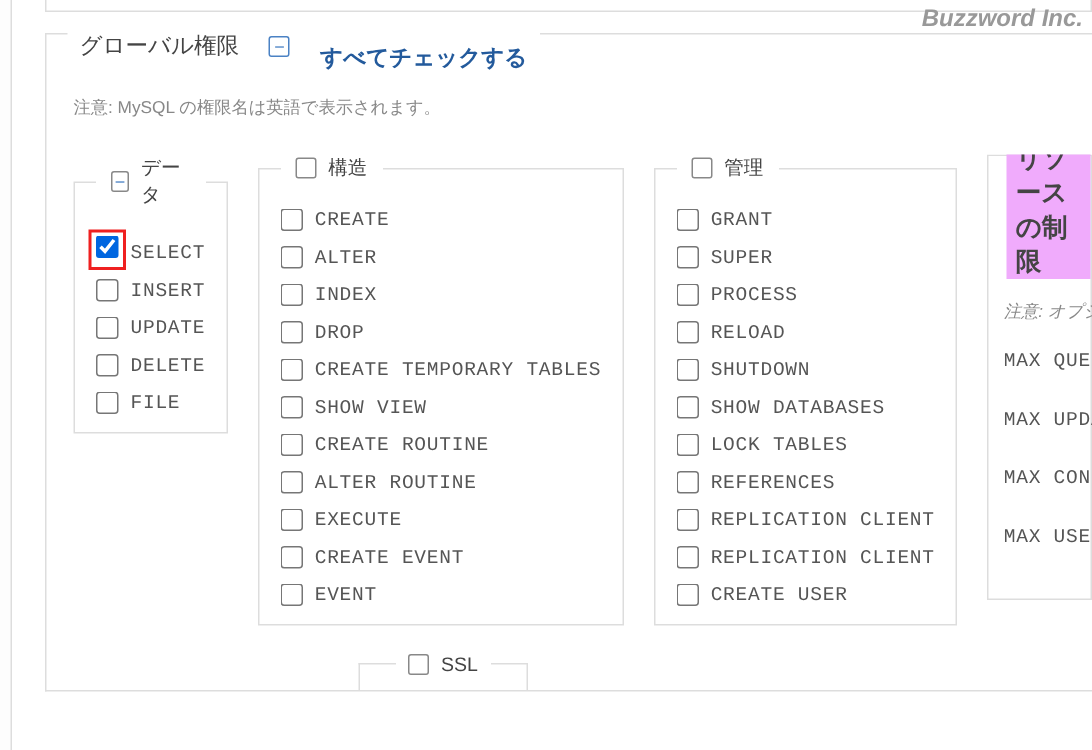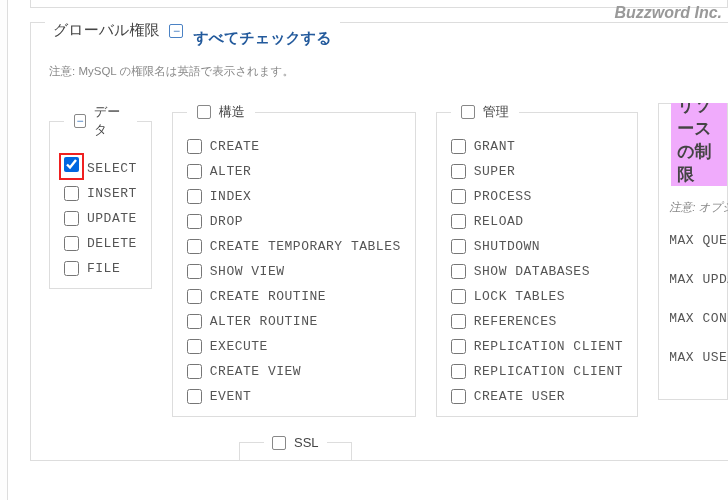--- a/index.html
+++ b/index.html
@@ -47,21 +47,21 @@
     top: 22px;
     left: 30px;
     right: 0;
     border: 1px solid #ddd;
     border-right: none;
     background: #fff;
   }
   .global-priv-header {
     display: inline-flex;
     align-items: center;
-    gap: 10px;
+    gap: 20px;
     background: #fff;
     margin-top: -12px;
     margin-left: 14px;
     padding: 0 8px;
     font-size: 15px;
   }
   .expand-icon {
     display: inline-flex;
     width: 14px;
     height: 14px;
@@ -271,21 +271,21 @@
           <label class="priv">
             <input type="checkbox" style="">
             <span>ALTER ROUTINE</span>
           </label>
           <label class="priv">
             <input type="checkbox" style="">
             <span>EXECUTE</span>
           </label>
           <label class="priv">
             <input type="checkbox" style="">
-            <span>CREATE VIEW</span>
+            <span>CREATE EVENT</span>
           </label>
           <label class="priv">
             <input type="checkbox" style="">
             <span>EVENT</span>
           </label>
         </div>
     </fieldset>
 
     <fieldset class="group">
       <legend>

